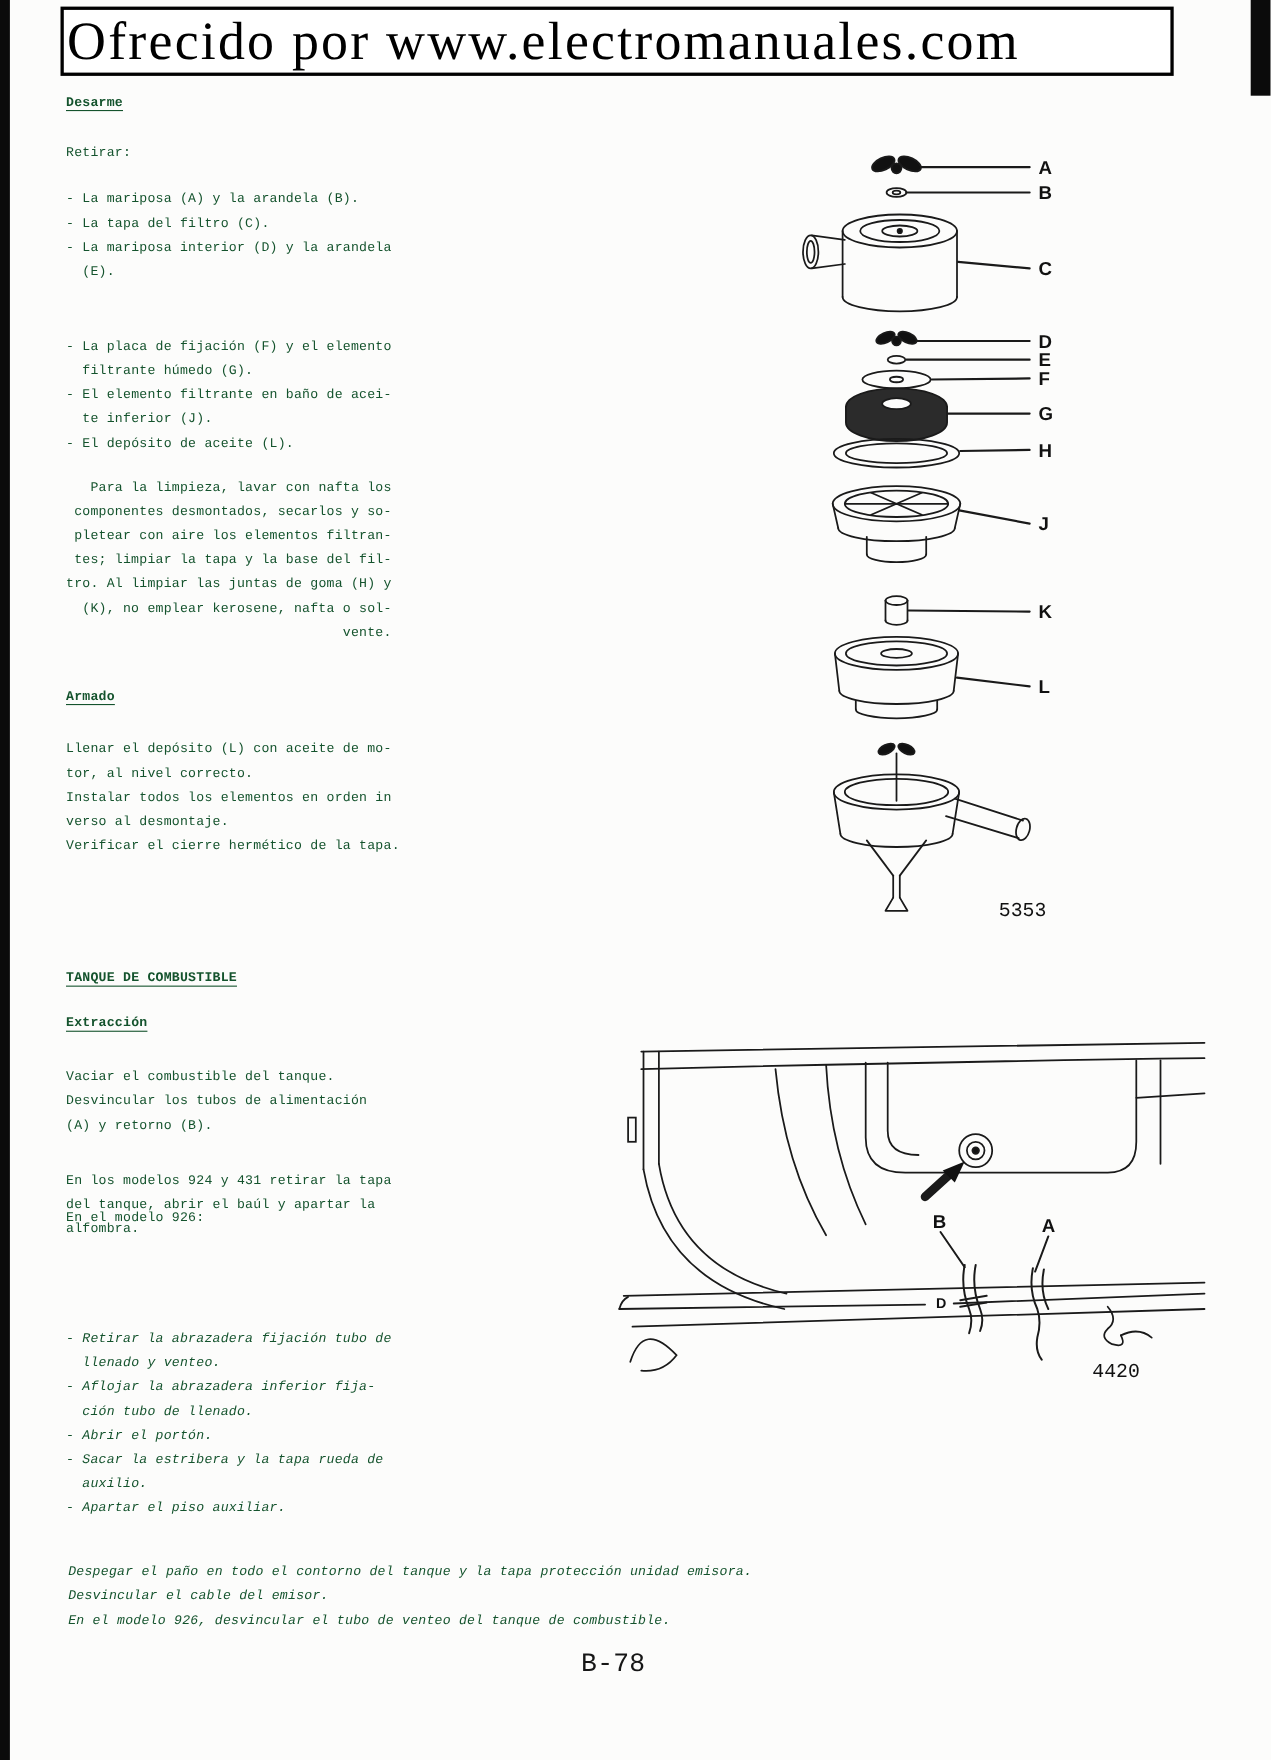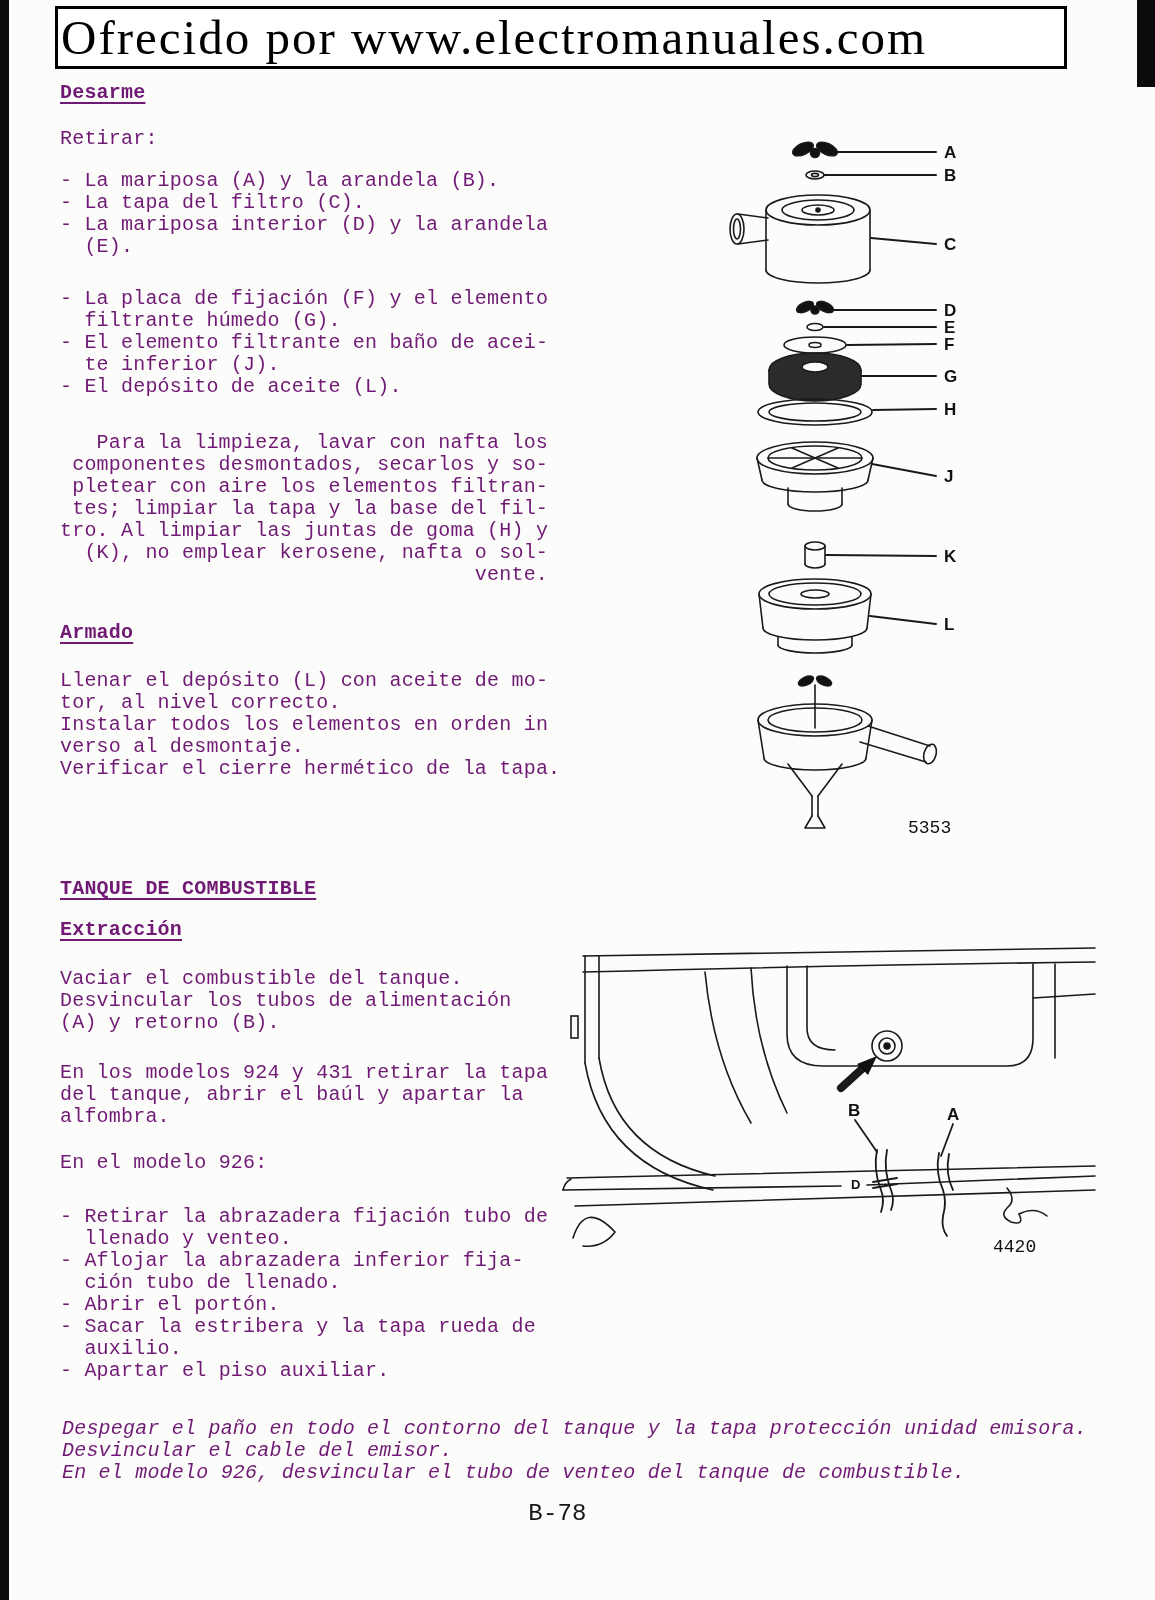--- a/index.html
+++ b/index.html
@@ -23,22 +23,22 @@
   }
   .header-title {
     font-family:"Liberation Serif", serif;
     font-size:49px; line-height:1; letter-spacing:2px;
     white-space:nowrap; color:#000; padding-left:3px;
   }
 
   .mono-block {
     position:absolute; left:60px;
     white-space:pre;
-    font-size:20px; line-height:22px; letter-spacing:0.2px;
-    color:#701a75;
+    font-size:12px; line-height:22px; letter-spacing:0.2px;
+    color:#14532d;
   }
   .heading {
     font-weight:bold;
     text-decoration:underline;
     text-underline-offset:4px;
   }
   .fig { position:absolute; }
   .fig svg { display:block; }
   .fig text {
     font-family:"Liberation Sans", sans-serif;
@@ -63,21 +63,21 @@
 <div class="header-box">
   <div class="header-title">Ofrecido por www.electromanuales.com</div>
 </div>
 
 <div class="mono-block heading" style="top:82px;">Desarme</div>
 <div class="mono-block" style="top:128px;">Retirar:</div>
 <div class="mono-block" style="top:170px;">- La mariposa (A) y la arandela (B).
 - La tapa del filtro (C).
 - La mariposa interior (D) y la arandela
   (E).</div>
-<div class="mono-block" style="top:288px;">- La placa de fijación (F) y el elemento
+<div class="mono-block" style="top:304px;">- La placa de fijación (F) y el elemento
   filtrante húmedo (G).
 - El elemento filtrante en baño de acei-
   te inferior (J).
 - El depósito de aceite (L).</div>
 <div class="mono-block" style="top:432px;text-align:right;">Para la limpieza, lavar con nafta los
 componentes desmontados, secarlos y so-
 pletear con aire los elementos filtran-
 tes; limpiar la tapa y la base del fil-
 tro. Al limpiar las juntas de goma (H) y
 (K), no emplear kerosene, nafta o sol-
@@ -91,22 +91,22 @@
 Verificar el cierre hermético de la tapa.</div>
 
 <div class="mono-block heading" style="top:878px;">TANQUE DE COMBUSTIBLE</div>
 <div class="mono-block heading" style="top:919px;">Extracción</div>
 <div class="mono-block" style="top:968px;">Vaciar el combustible del tanque.
 Desvincular los tubos de alimentación
 (A) y retorno (B).</div>
 <div class="mono-block" style="top:1062px;">En los modelos 924 y 431 retirar la tapa
 del tanque, abrir el baúl y apartar la
 alfombra.</div>
-<div class="mono-block" style="top:1152px;">En el modelo 926:</div>
-<div class="mono-block" style="top:1206px;">- Retirar la abrazadera fijación tubo de
+<div class="mono-block" style="top:1096px;">En el modelo 926:</div>
+<div class="mono-block" style="top:1206px;font-style:italic;">- Retirar la abrazadera fijación tubo de
   llenado y venteo.
 - Aflojar la abrazadera inferior fija-
   ción tubo de llenado.
 - Abrir el portón.
 - Sacar la estribera y la tapa rueda de
   auxilio.
 - Apartar el piso auxiliar.</div>
 
 <div class="mono-block" style="top:1418px; left:62px;font-style:italic;">Despegar el paño en todo el contorno del tanque y la tapa protección unidad emisora.
 Desvincular el cable del emisor.

